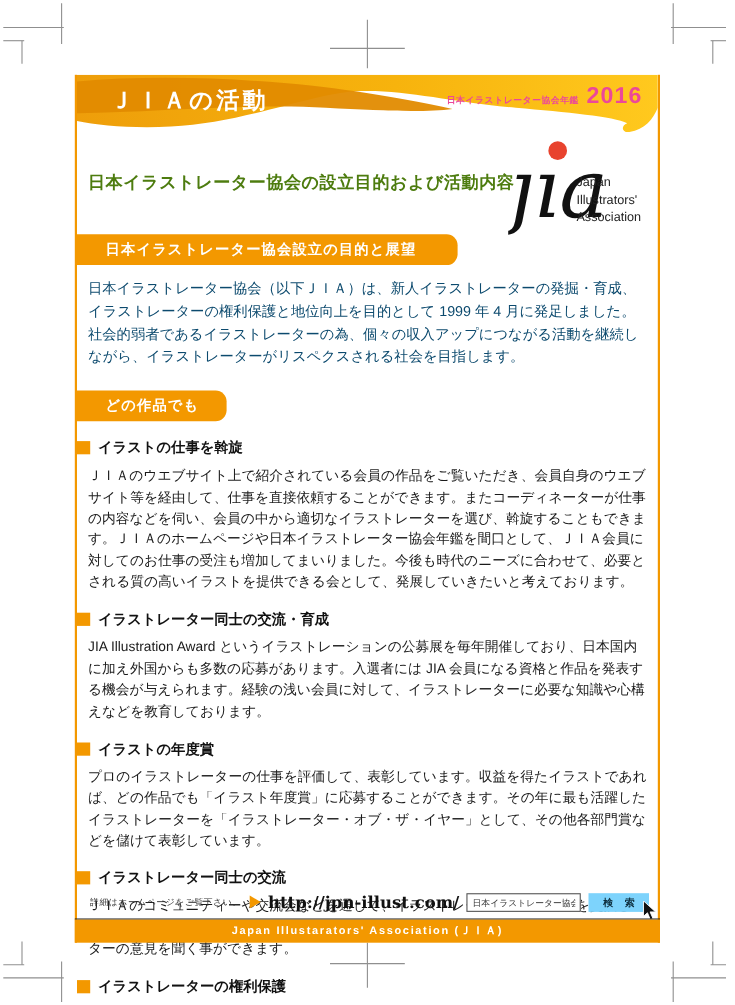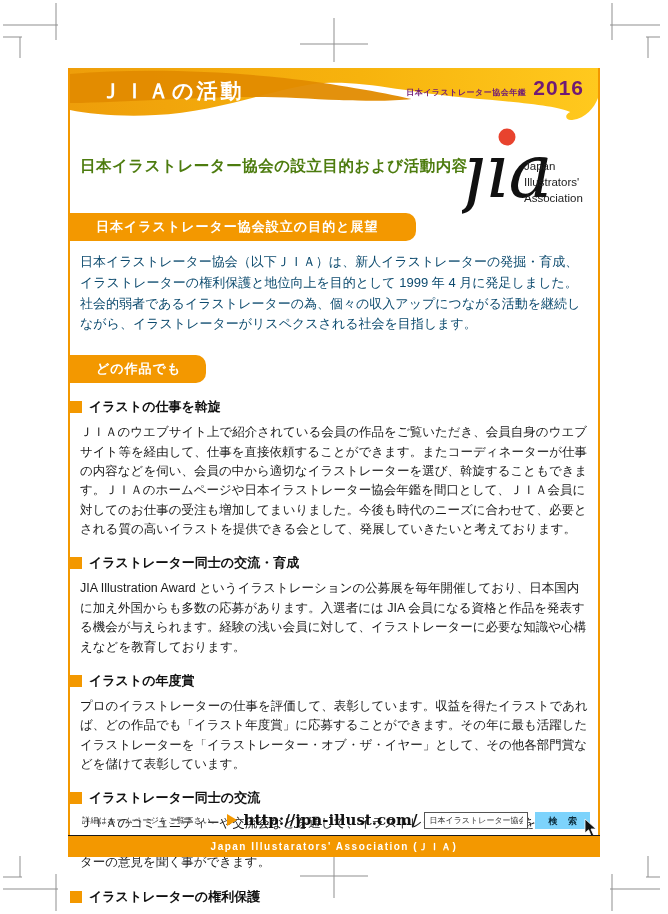--- a/index.html
+++ b/index.html
@@ -8,21 +8,21 @@
   .trim-svg { position:absolute; inset:0; pointer-events:none; }
   .trim-svg line { stroke:#8f8f8f; stroke-width:1; }
 
   .content { position:absolute; left:68px; top:68px; width:532px; height:789px;
              background:#fff; border-left:2px solid #f39800; border-right:2px solid #f39800; }
 
   
   .band { position:relative; width:100%; height:58px; }
   .band svg { display:block; width:100%; height:58px; }
   .band-title { position:absolute; left:30px; top:9px; color:#fff; font-size:21px; font-weight:bold; letter-spacing:3px; }
-  .band-right { position:absolute; right:14px; top:8px; display:flex; align-items:baseline; gap:7px; color:#701a75; }
+  .band-right { position:absolute; right:14px; top:8px; display:flex; align-items:baseline; gap:7px; color:#ec4899; }
   .yearbook-label { font-size:8px; font-weight:bold; letter-spacing:.5px; }
   .yearbook-year { font-size:21px; font-weight:bold; letter-spacing:1px; }
 
   
   .logo { position:absolute; right:4px; top:55px; width:132px; height:102px; }
   .logo svg { width:132px; height:102px; }
   .logo-lines { position:absolute; left:62px; top:36px; font-size:11.5px; line-height:1.38; color:#222; }
 
   .main-title { margin:30px 10px 0 10px; font-size:15.5px; font-weight:bold; color:#4d7c0f; letter-spacing:.5px; }
 

